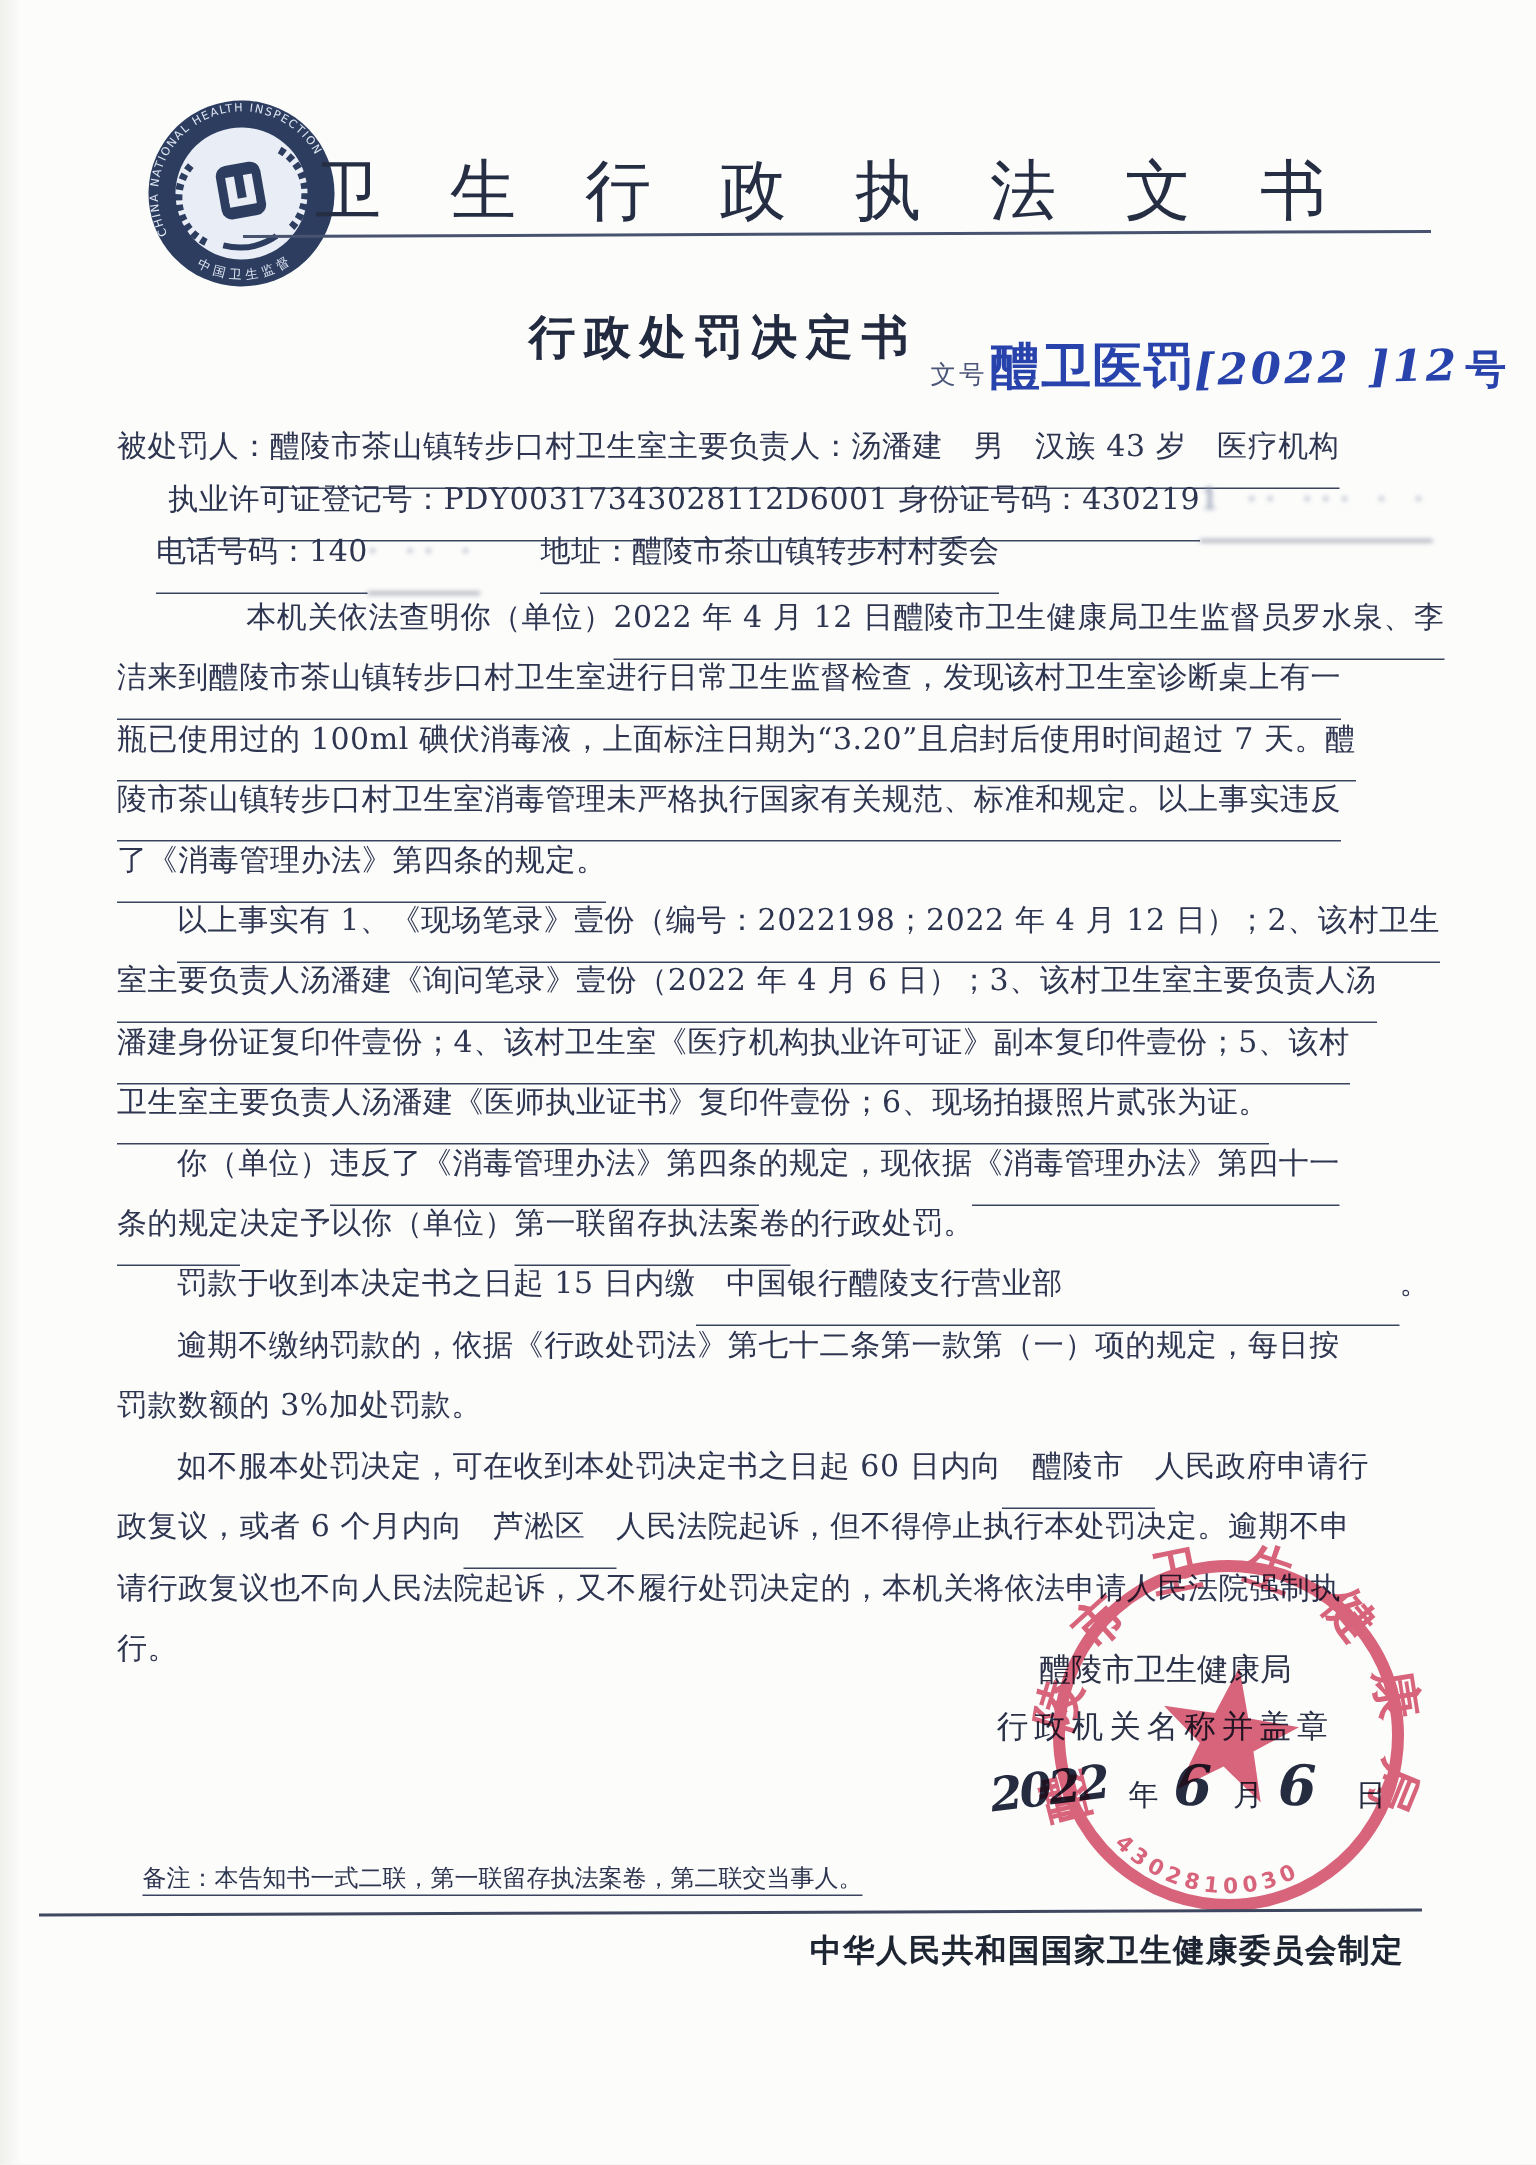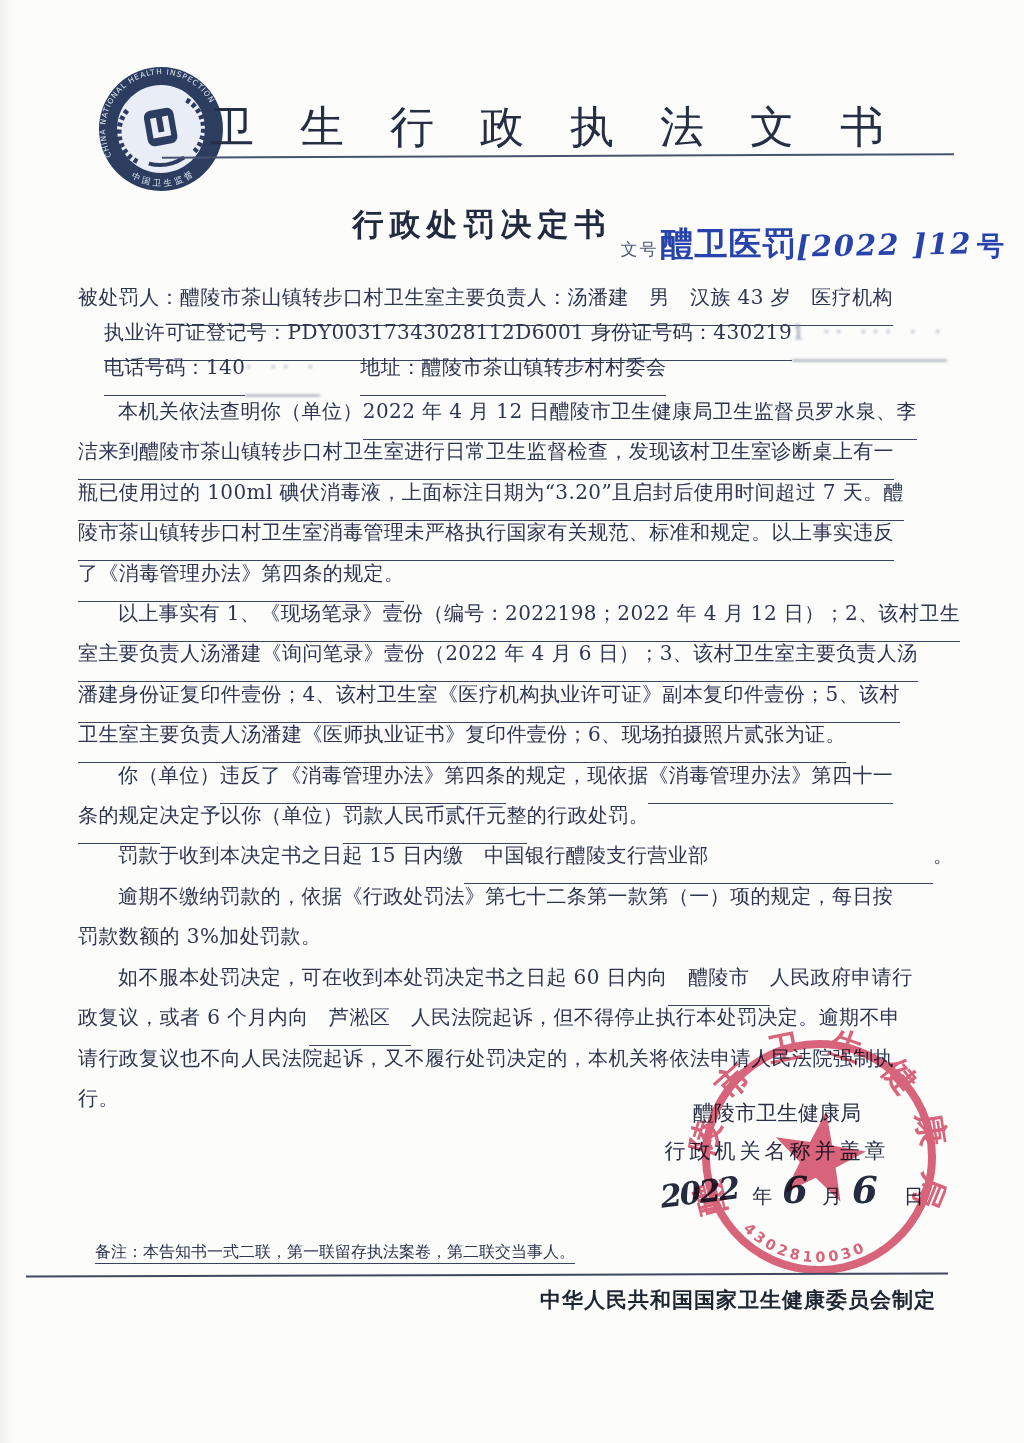--- a/index.html
+++ b/index.html
@@ -81,39 +81,39 @@
   <div class="doc-no">
     <span class="lbl">文号</span>
     <span class="stamp">醴卫医罚</span>
     <span class="hand">[2022 ]12</span>
     <span class="suffix">号</span>
   </div>
 
   <div class="body-text">
       <div class="para" style="line-height: 35px;">
         <div class="line"><span class="">被处罚人：</span><span class="u ">醴陵市茶山镇转步口村卫生室主要负责人：汤潘建　男　汉族 43 岁　医疗机构</span></div>
-        <div class="line" style="padding-left: 26px;"><span class="u ">执业许可证登记号：PDY00317343028112D6001 身份证号码：430219</span><span class="u blur">1 ·· ··· · ·</span></div>
+        <div class="line" style="padding-left: 26px; text-align: center;"><span class="u ">执业许可证登记号：PDY00317343028112D6001 身份证号码：430219</span><span class="u blur">1 ·· ··· · ·</span></div>
         <div class="line" style="padding-left: 26px;"><span class="u ">电话号码：140</span><span class="u blur">· ·· ·</span><span class="">　　</span><span class="u ">地址：醴陵市茶山镇转步村村委会</span></div>
       </div>
       <div class="para" style="margin-top: 6px;">
-        <div class="line" style="padding-left: 40px;"><span class="">本机关依法查明你（单位）</span><span class="u ">2022 年 4 月 12 日醴陵市卫生健康局卫生监督员罗水泉、李</span></div>
+        <div class="line" style="padding-left: 40px; text-align: right;"><span class="">本机关依法查明你（单位）</span><span class="u ">2022 年 4 月 12 日醴陵市卫生健康局卫生监督员罗水泉、李</span></div>
         <div class="line"><span class="u ">洁来到醴陵市茶山镇转步口村卫生室进行日常卫生监督检查，发现该村卫生室诊断桌上有一</span></div>
         <div class="line"><span class="u ">瓶已使用过的 100ml 碘伏消毒液，上面标注日期为“3.20”且启封后使用时间超过 7 天。醴</span></div>
         <div class="line"><span class="u ">陵市茶山镇转步口村卫生室消毒管理未严格执行国家有关规范、标准和规定。以上事实违反</span></div>
         <div class="line"><span class="u ">了《消毒管理办法》第四条的规定。</span></div>
       </div>
       <div class="para">
         <div class="line" style="padding-left: 40px;"><span class="u ">以上事实有 1、《现场笔录》壹份（编号：2022198；2022 年 4 月 12 日）；2、该村卫生</span></div>
         <div class="line"><span class="u ">室主要负责人汤潘建《询问笔录》壹份（2022 年 4 月 6 日）；3、该村卫生室主要负责人汤</span></div>
         <div class="line"><span class="u ">潘建身份证复印件壹份；4、该村卫生室《医疗机构执业许可证》副本复印件壹份；5、该村</span></div>
         <div class="line"><span class="u ">卫生室主要负责人汤潘建《医师执业证书》复印件壹份；6、现场拍摄照片贰张为证。</span></div>
       </div>
       <div class="para">
         <div class="line" style="padding-left: 40px;"><span class="">你（单位）</span><span class="u ">违反了《消毒管理办法》第四条</span><span class="">的规定，现依据</span><span class="u ">《消毒管理办法》第四十一</span></div>
-        <div class="line"><span class="u ">条的规定</span><span class="">决定予以你（单位）</span><span class="u ">罚款人民币贰仟元整</span><span class="">的行政处罚。</span></div>
+        <div class="line"><span class="u ">条的规定</span><span class="">决定予以你（单位）</span><span class="u ">第一联留存执法案卷</span><span class="">的行政处罚。</span></div>
       </div>
       <div class="para">
         <div class="line" style="padding-left: 40px;"><span class="">罚款于收到本决定书之日起 15 日内缴</span><span class="u ">　中国银行醴陵支行营业部　　　　　　　　　　　</span><span class="">。</span></div>
       </div>
       <div class="para">
         <div class="line" style="padding-left: 40px;"><span class="">逾期不缴纳罚款的，依据《行政处罚法》第七十二条第一款第（一）项的规定，每日按</span></div>
         <div class="line"><span class="">罚款数额的 3%加处罚款。</span></div>
       </div>
       <div class="para">
         <div class="line" style="padding-left: 40px;"><span class="">如不服本处罚决定，可在收到本处罚决定书之日起 60 日内向</span><span class="u ">　醴陵市　</span><span class="">人民政府申请行</span></div>

